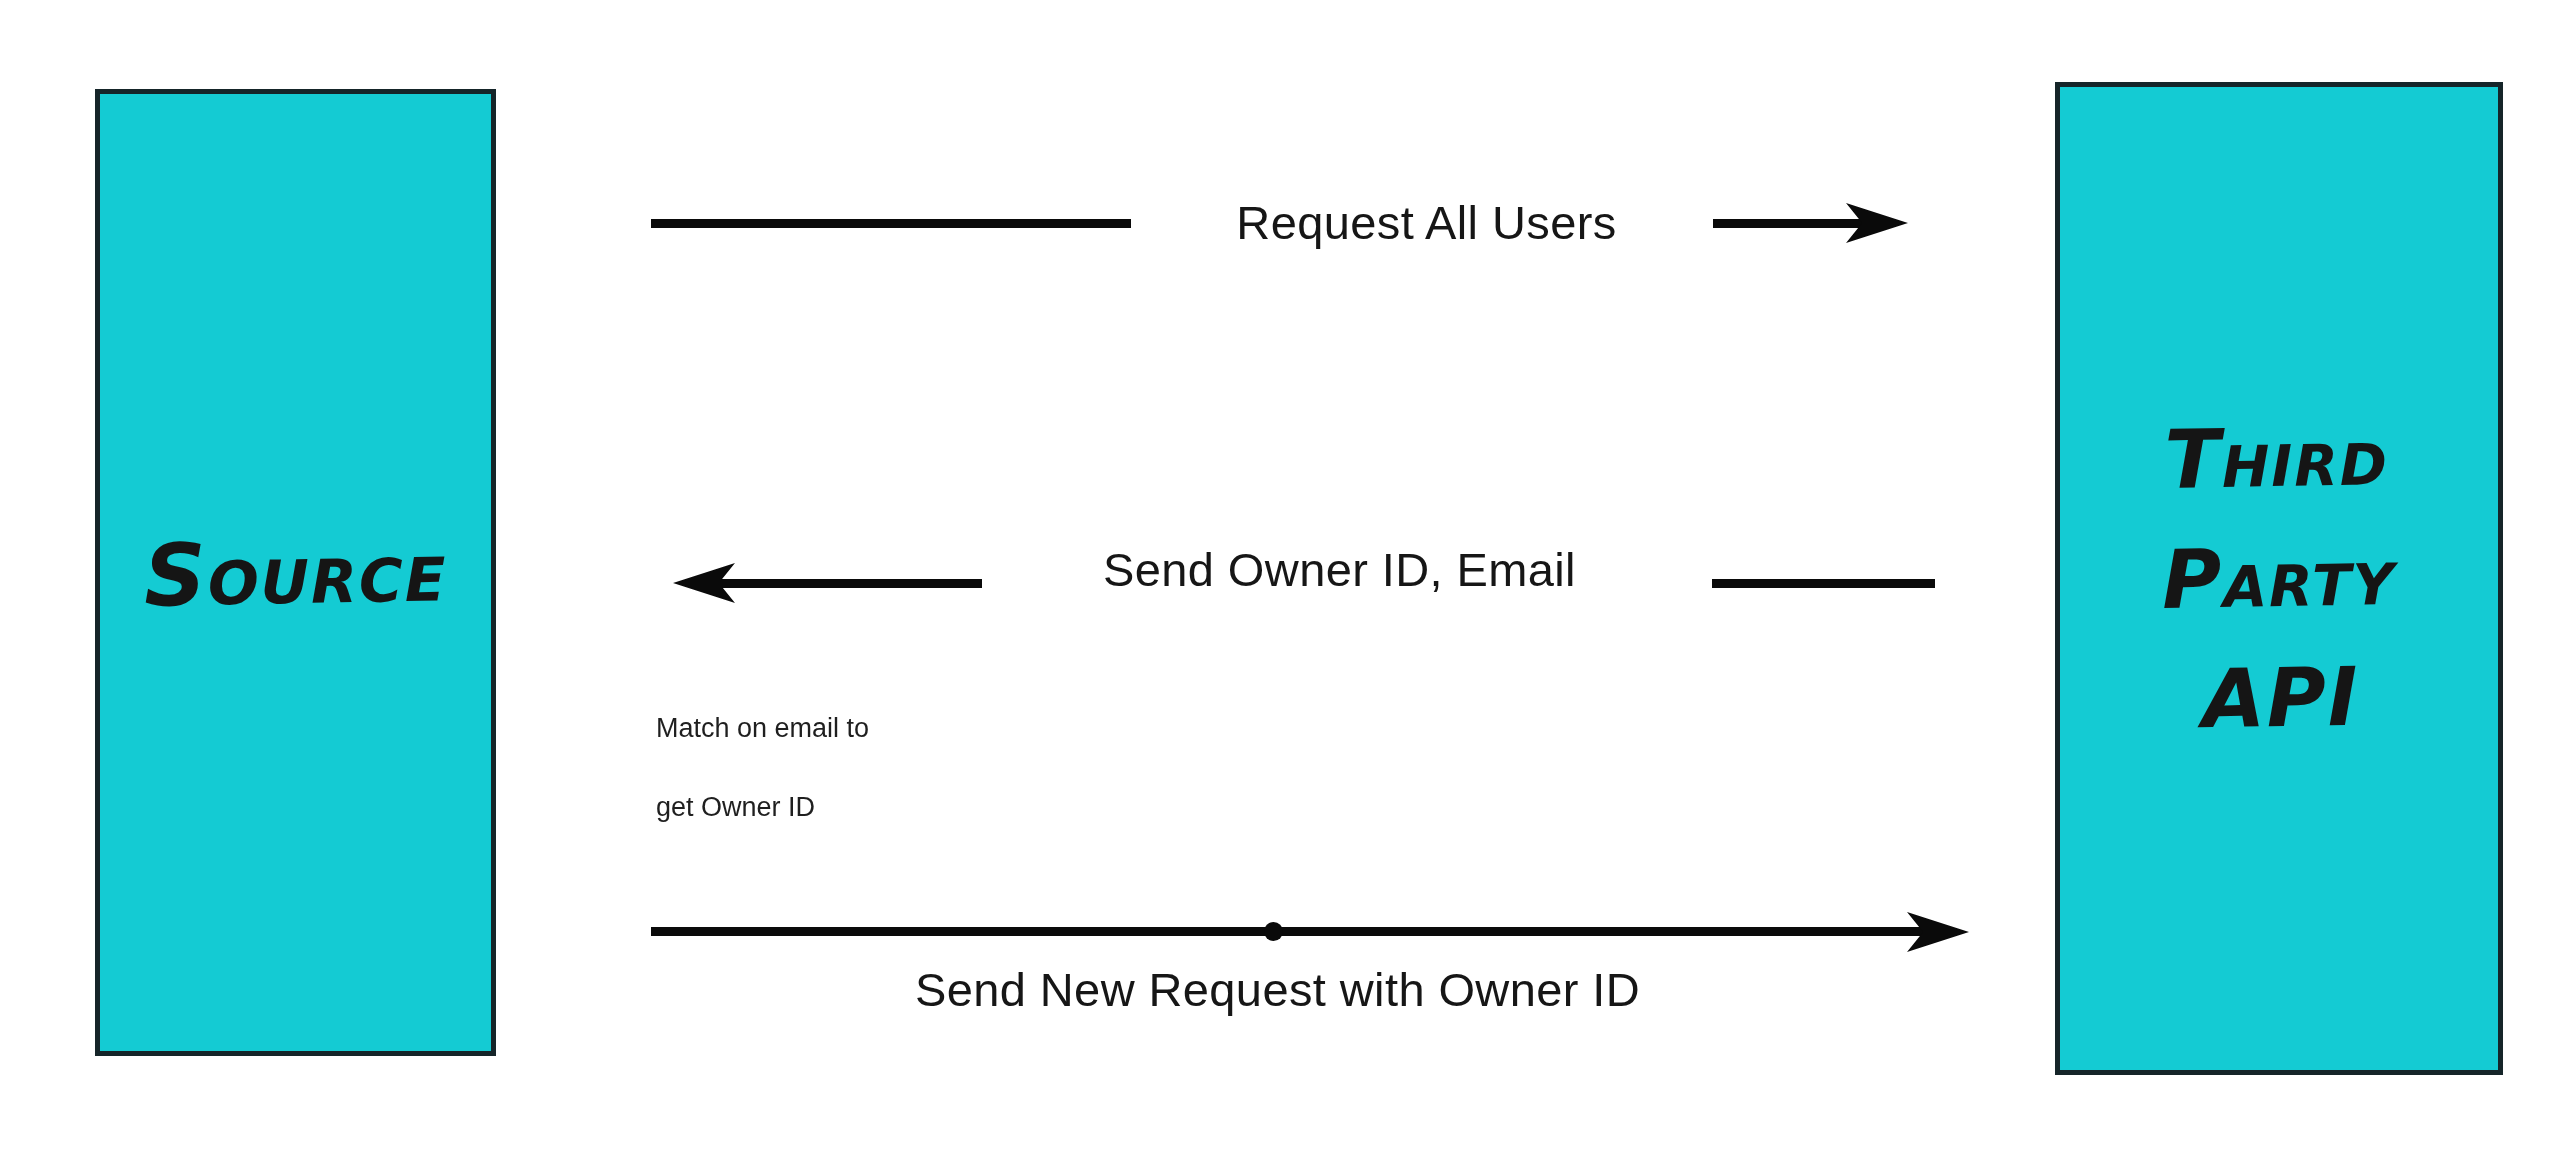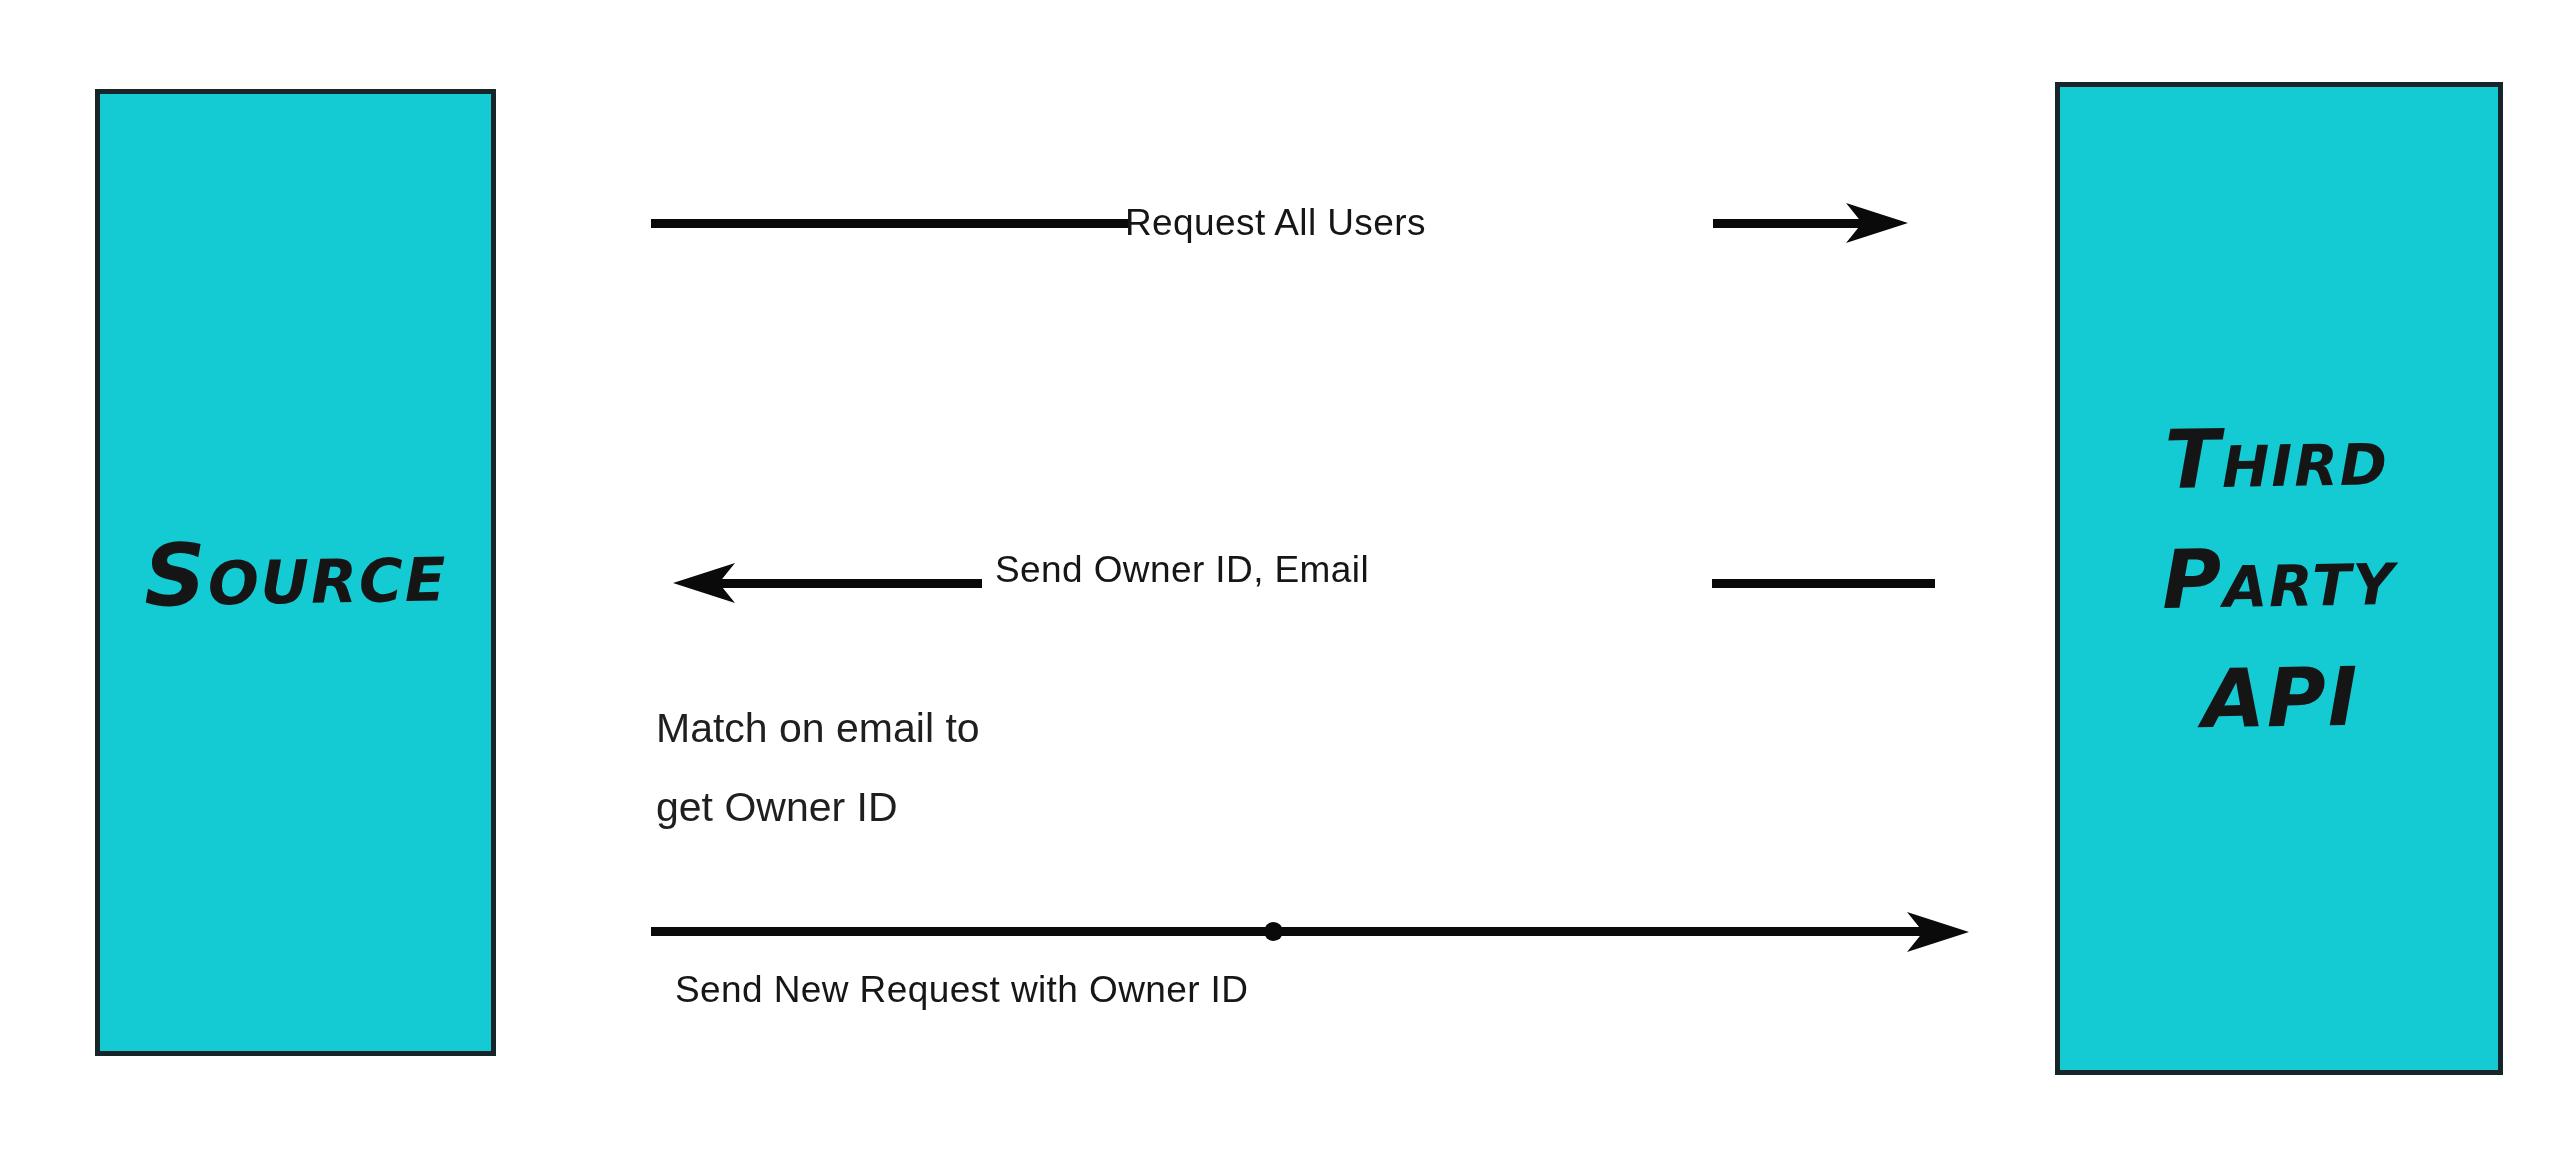--- a/index.html
+++ b/index.html
@@ -24,37 +24,37 @@
                color:#151515;letter-spacing:1.7px;transform:rotate(-1deg);}
   .actor-left .actor-label{font-size:86px;}
   .actor-right .actor-label{font-size:81px;line-height:1.48;text-align:center;}
 
   
   .line{position:absolute;height:8.6px;background:var(--ink);}
   .head{position:absolute;width:62px;height:40px;background:var(--ink);}
   .head-right{clip-path:polygon(0 0,100% 50%,0 100%,26% 50%);}
   .head-left{clip-path:polygon(100% 0,0 50%,100% 100%,74% 50%);}
 
-  .msg-label{position:absolute;font-size:37px;letter-spacing:0.4px;color:var(--label-ink);
-             white-space:nowrap;line-height:76px;}
+  .msg-label{position:absolute;font-size:47px;letter-spacing:0.4px;color:var(--label-ink);
+             text-align:center;white-space:nowrap;line-height:76px;}
 
   
   .m1-seg-a{left:651px;top:219px;width:480px;}
   .m1-label{left:1125px;top:185px;width:603px;}
   .m1-seg-b{left:1713px;top:219px;width:157px;}
   .m1-head{left:1846px;top:203px;}
 
   
   .m2-head{left:673px;top:563px;}
   .m2-seg-a{left:715px;top:579px;width:267px;}
   .m2-label{left:995px;top:532px;width:689px;}
   .m2-seg-b{left:1712px;top:579px;width:223px;}
 
   
-  .note{position:absolute;left:656px;top:689px;font-size:41px;line-height:79px;
+  .note{position:absolute;left:656px;top:689px;font-size:27px;line-height:79px;
         color:var(--note-ink);text-align:left;}
 
   
   .m3-seg{left:651px;top:927px;width:1282px;}
   .m3-head{left:1907px;top:912px;}
   .m3-dot{position:absolute;left:1264px;top:922px;width:19px;height:19px;border-radius:50%;
           background:var(--ink);}
   .m3-label{left:675px;top:952px;width:1205px;}
 </style>
 </head>

